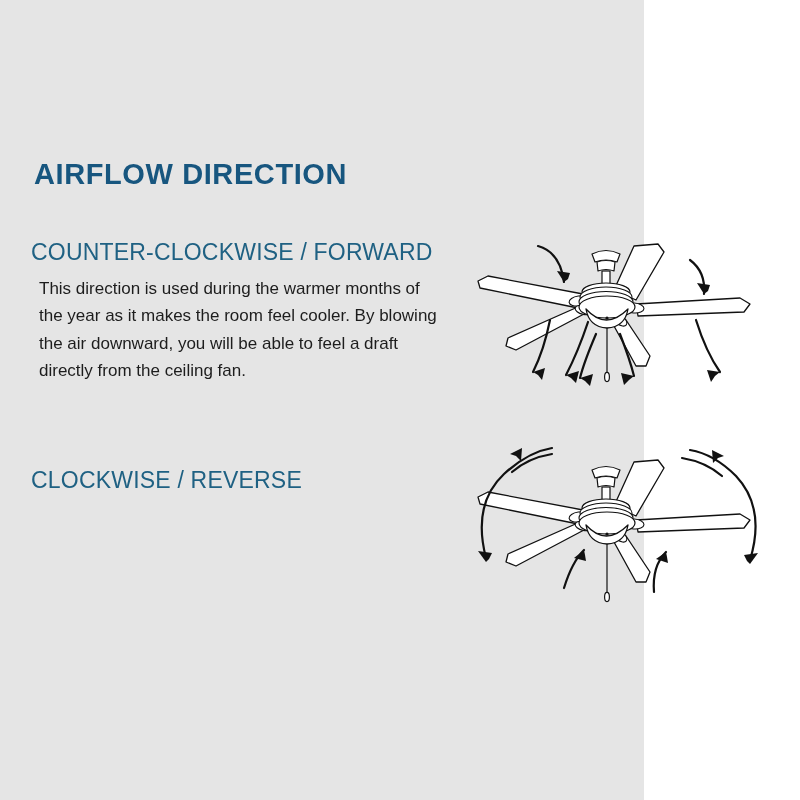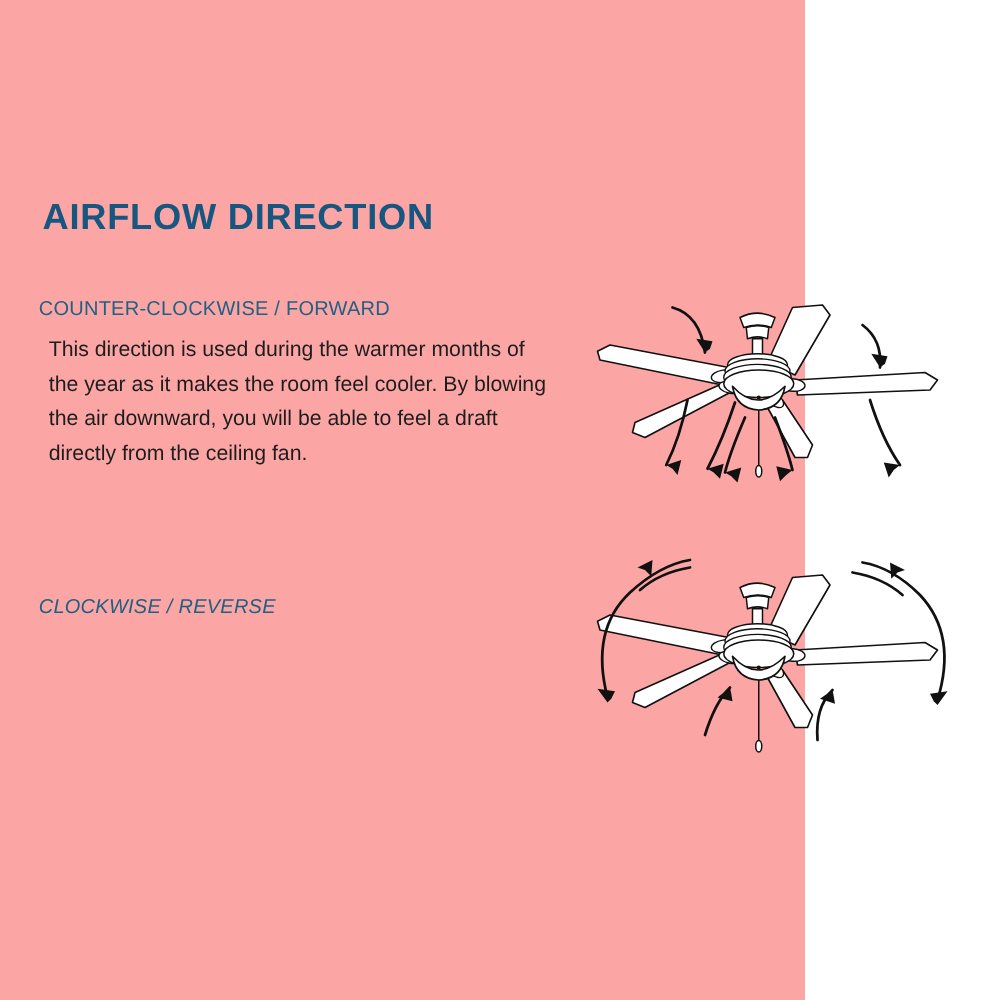--- a/index.html
+++ b/index.html
@@ -13,21 +13,21 @@
     height: 800px;
     overflow: hidden;
     font-family: "Liberation Sans", sans-serif;
     -webkit-font-smoothing: antialiased;
   }
 
   .page {
     position: relative;
     width: 644px;
     height: 800px;
-    background: #fca5a5;
+    background: #e5e5e5;
   }
 
   
   .page-title {
     position: absolute;
     left: 34px;
     top: 140px;
     font-size: 29px;
     font-weight: 700;
     letter-spacing: 0.6px;
@@ -36,24 +36,24 @@
     white-space: nowrap;
   }
 
   
   .section {
     position: absolute;
     left: 31px;
     width: 420px;
   }
   .section-forward { top: 238px; }
-  .section-reverse { top: 476px; font-style: italic; }
+  .section-reverse { top: 466px; }
 
   .section-heading {
-    font-size: 16px;
+    font-size: 23px;
     font-weight: 400;
     letter-spacing: 0.2px;
     color: #1f6183;
     line-height: 1.25;
     margin: 0 0 6px 0;
     white-space: nowrap;
   }
 
   .section-body {
     font-size: 17px;

